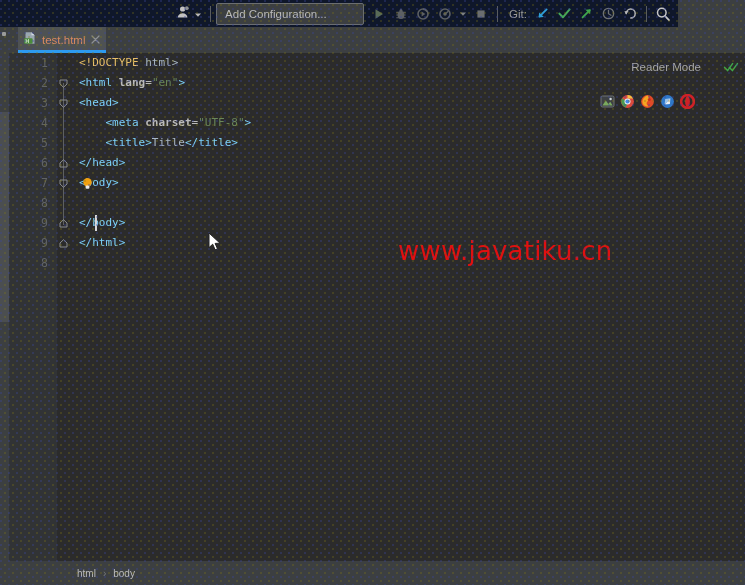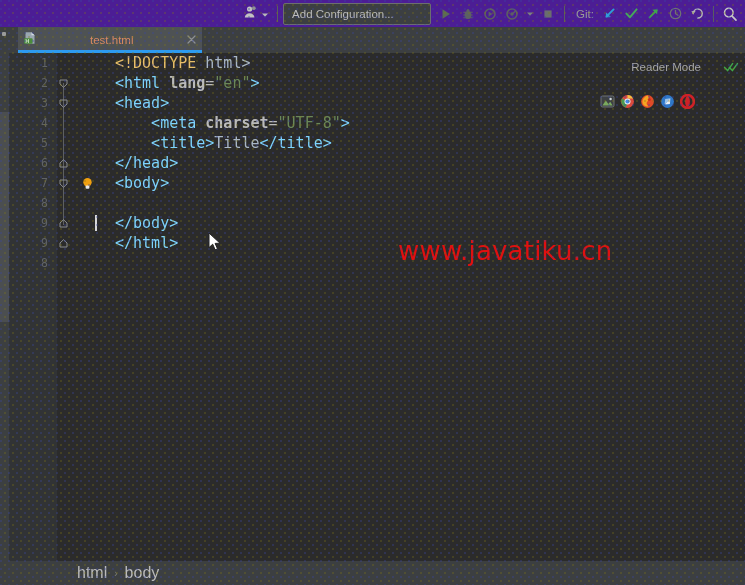--- a/index.html
+++ b/index.html
@@ -31,22 +31,22 @@
       radial-gradient(circle at 1px 1px, rgba(60,72,160,.85) 0.7px, rgba(0,0,0,0) 1.1px),
       radial-gradient(circle at 1px 1px, rgba(130,120,20,.75) 0.7px, rgba(0,0,0,0) 1.1px);
     background-size: 8px 8px, 8px 8px;
     background-position: 0 0, 4px 4px;
   }
 
   
   .toolbar {
     position: absolute;
     left: 0; top: 0;
-    width: 745px; height: 27px;
-    background: #4c1d95;
+    width: 678px; height: 27px;
+    background: #0f172a;
     display: flex;
     align-items: center;
     z-index: 20;
   }
   .tb-spacer { flex: 1 1 auto; }
   .profile-btn {
     display: flex; align-items: center;
     padding: 0 3px; height: 22px;
   }
   .sep {
@@ -111,21 +111,20 @@
   }
   .tab {
     position: absolute;
     left: 9px; top: 0;
     height: 26px;
     display: flex;
     align-items: center;
     padding: 0 6px 0 5px;
     background: #4e5254;
     box-sizing: border-box;
-    gap: 48px;
   }
   .tab .tab-underline {
     position: absolute;
     left: 0; bottom: 0;
     width: 100%; height: 3px;
     background: #2d9bf0;
   }
   .tab-label {
     font-size: 11.5px;
     color: #d98a60;
@@ -180,24 +179,23 @@
     position: absolute;
     left: 1px;
     width: 11px; height: 20px;
     display: flex; align-items: center; justify-content: center;
   }
   .code {
     position: absolute;
     left: 62px; top: 0;
     right: 0; height: 100%;
     font-family: "DejaVu Sans Mono", monospace;
-    font-size: 15px;
+    font-size: 11px;
     line-height: 20px;
     white-space: pre;
-    margin-left: 36px;
   }
   .code-line {
     height: 20px;
     padding-left: 8px;
     color: #a9b7c6;
   }
   .tk-doctype { color: #e8bf6a; }
   .tk-tag     { color: #7dd3fc; }
   .tk-attr    { color: #bababa; font-weight: bold; }
   .tk-str     { color: #6a8759; }
@@ -262,21 +260,21 @@
     position: absolute;
     left: 9px; bottom: 0;
     width: 736px; height: 24px;
     background: #3c3f41;
     display: flex;
     align-items: center;
     z-index: 18;
   }
   .crumb {
     color: #bbbbbb;
-    font-size: 16px;
+    font-size: 10px;
     padding: 0 2px;
   }
   .crumb-sep {
     color: #777a7c;
     font-size: 10px;
     padding: 0 5px;
   }
   .crumbs { margin-left: 66px; display: flex; align-items: center; }
 
   

